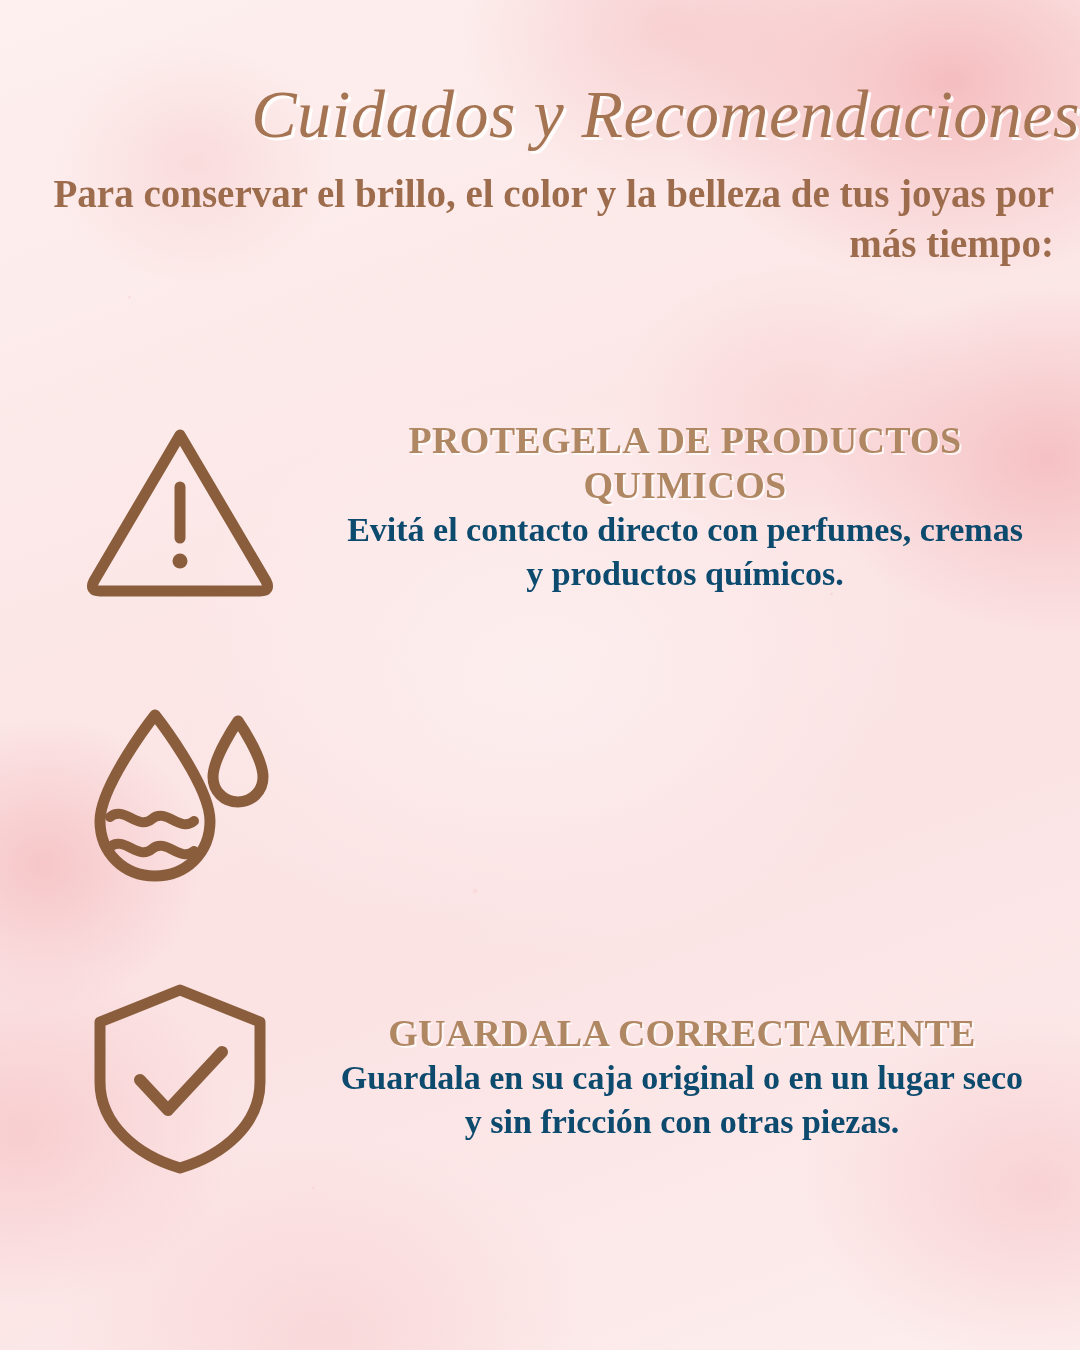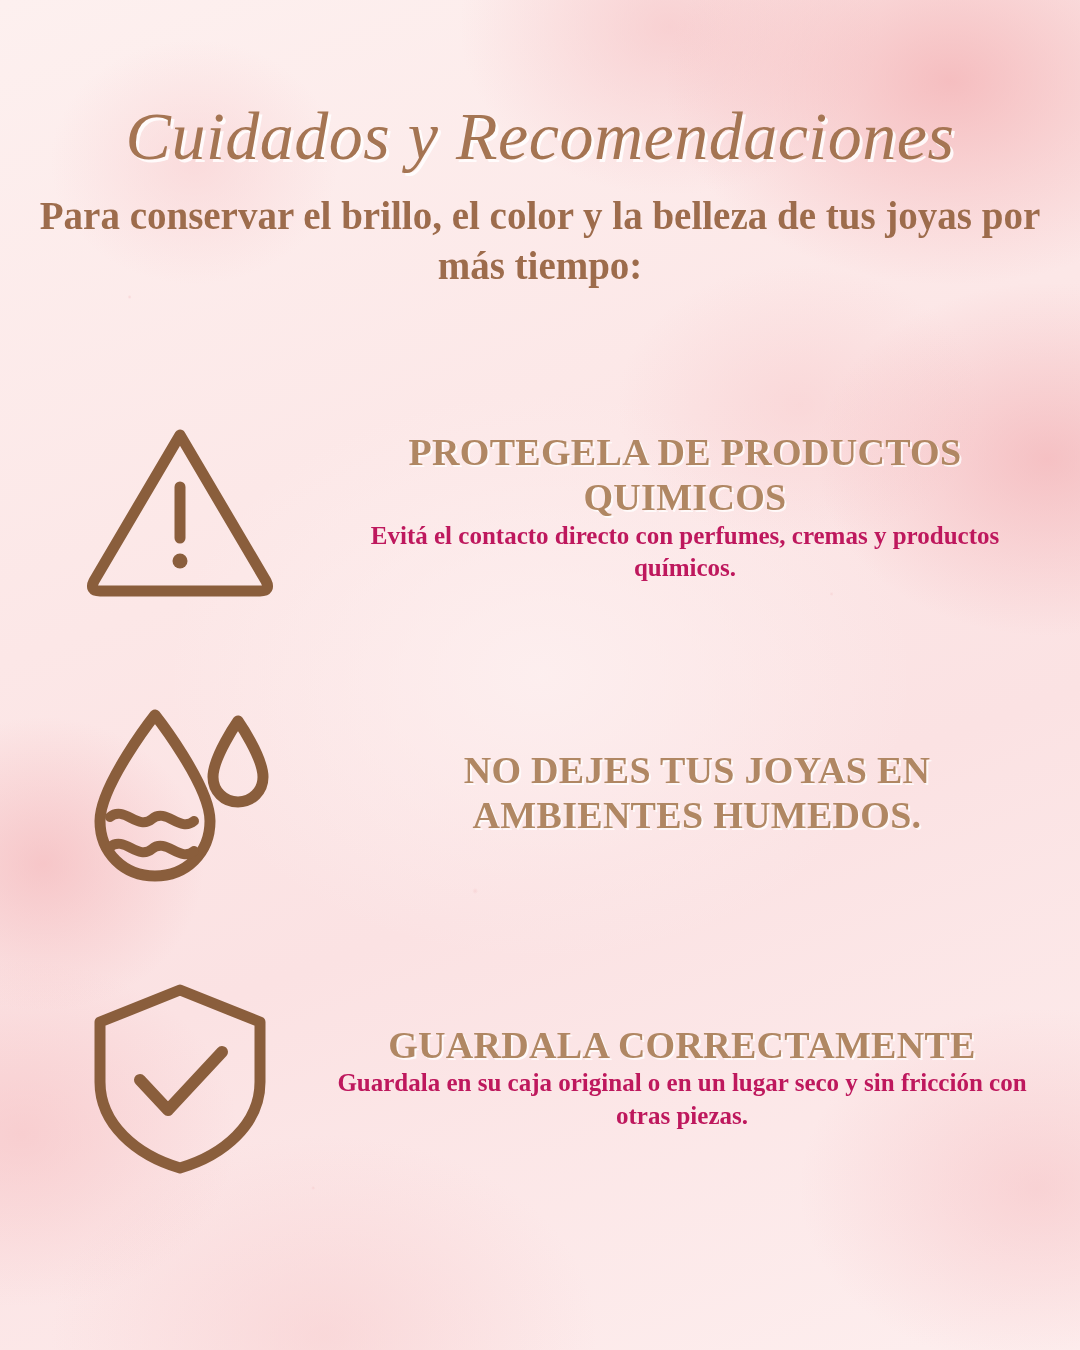--- a/index.html
+++ b/index.html
@@ -49,41 +49,40 @@
     width: 1080px;
     height: 1350px;
   }
 
   
   .header {
     position: absolute;
     top: 78px;
     left: 0;
     width: 1080px;
-    text-align: center;
-    margin-top: 22px;
+    text-align: right;
   }
   .title {
     font-family: "Liberation Serif", serif;
     font-style: italic;
     font-weight: 400;
     font-size: 68px;
     line-height: 1.08;
     color: #a57553;
     letter-spacing: 0.5px;
     text-shadow: 3px 3px 0 rgba(255,255,255,0.85);
   }
   .subtitle {
     margin-top: 18px;
     font-family: "Liberation Serif", serif;
     font-weight: 700;
     font-size: 39px;
     line-height: 1.28;
     color: #9d6c4c;
-    padding: 0 16px;
+    padding: 0 26px;
   }
 
   
   .items {
     position: absolute;
     top: 400px;
     left: 0;
     width: 1080px;
   }
   .care-item {
@@ -113,23 +112,23 @@
     font-weight: 700;
     font-size: 38px;
     line-height: 1.18;
     color: #b08763;
     text-shadow: 2px 2px 0 rgba(255,255,255,0.75);
     letter-spacing: 0.3px;
   }
   .item-desc {
     font-family: "Liberation Serif", serif;
     font-weight: 700;
-    font-size: 25px;
+    font-size: 34px;
     line-height: 1.3;
-    color: #be185d;
+    color: #0c4a6e;
   }
 
   
   .item-1 .text-wrap { padding-left: 10px; }
   .item-2 .text-wrap { padding-left: 34px; }
   .item-3 .text-wrap { padding-left: 4px; }
 </style>
 </head>
 <body>
 
@@ -161,21 +160,20 @@
     <div class="care-item item-2">
       <div class="icon-wrap">
         <svg width="200" height="200" viewBox="0 0 200 200" fill="none">
           <path d="M75 22 C75 22 20 92 20 128 C20 160 44 183 75 183 C106 183 130 160 130 128 C130 92 75 22 75 22 Z" stroke="#8a5e3c" stroke-width="11" stroke-linejoin="round" fill="none"></path>
           <path d="M158 28 C158 28 133 64 133 84 C133 98 144 109 158 109 C172 109 183 98 183 84 C183 64 158 28 158 28 Z" stroke="#8a5e3c" stroke-width="11" stroke-linejoin="round" fill="none"></path>
           <path d="M30 124 C44 112 58 138 72 126 C86 114 100 140 114 128" stroke="#8a5e3c" stroke-width="10" stroke-linecap="round" fill="none"></path>
           <path d="M30 154 C44 142 58 168 72 156 C86 144 100 170 114 158" stroke="#8a5e3c" stroke-width="10" stroke-linecap="round" fill="none"></path>
         </svg>
       </div>
       <div class="text-wrap">
-        <div class="item-title">NO DEJES TUS JOYAS EN AMBIENTES HUMEDOS.</div>
       </div>
     </div>
 
     <div class="care-item item-3">
       <div class="icon-wrap">
         <svg width="185" height="200" viewBox="0 0 185 200" fill="none">
           <path d="M92 12 L172 44 L172 104 C172 146 136 177 92 190 C48 177 12 146 12 104 L12 44 Z" stroke="#8a5e3c" stroke-width="11" stroke-linejoin="round" fill="none"></path>
           <path d="M52 102 L80 132 L134 74" stroke="#8a5e3c" stroke-width="12" stroke-linecap="round" stroke-linejoin="round" fill="none"></path>
         </svg>
       </div>

